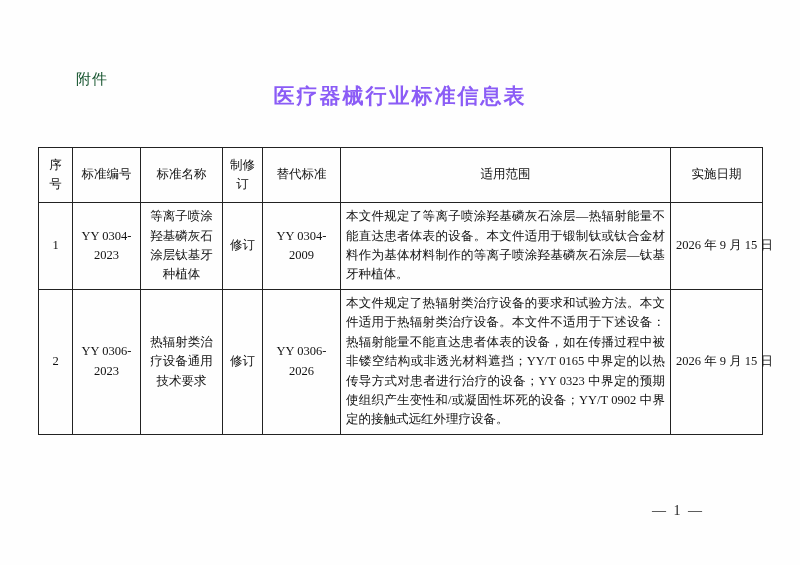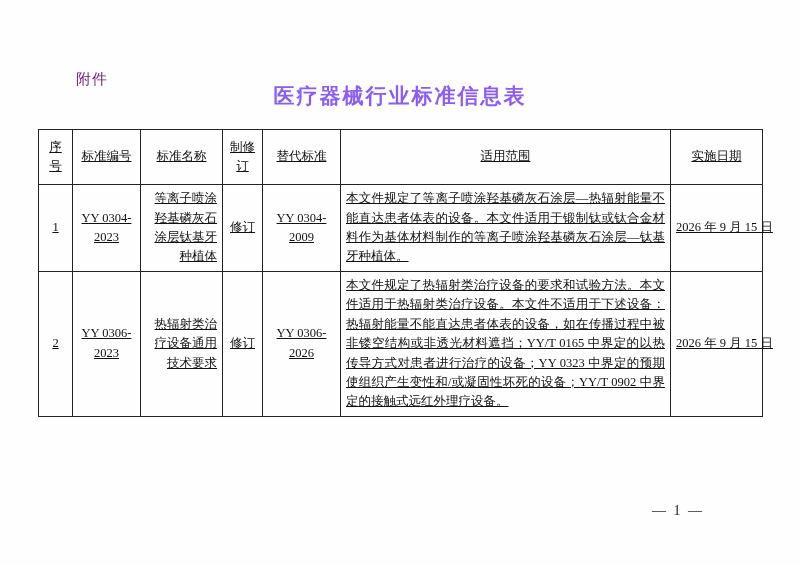--- a/index.html
+++ b/index.html
@@ -20,42 +20,41 @@
     height: 565px;
     box-sizing: border-box;
     background: #fefefe;
   }
   .attachment-label {
     position: absolute;
     left: 76px;
     top: 70px;
     font-size: 15px;
     letter-spacing: 1px;
-    color: #701a75;
+    color: #14532d;
     font-family: Liberation Serif, serif;
   }
   .doc-title {
     position: absolute;
     left: 0;
     right: 0;
     top: 82px;
     text-align: center;
     font-size: 21px;
     font-weight: bold;
     letter-spacing: 2px;
     color: #8b5cf6;
   }
   table.info-table {
     position: absolute;
     left: 38px;
-    top: 129px;
+    top: 147px;
     width: 724px;
     border-collapse: collapse;
     table-layout: fixed;
-    text-decoration: underline;
   }
   table.info-table th,
   table.info-table td {
     border: 1px solid #222222;
     vertical-align: middle;
     padding: 4px 5px;
     font-size: 12.5px;
     line-height: 1.55;
     color: #111111;
   }
@@ -72,21 +71,21 @@
   .col-scope { width: 330px; }
   .col-date { width: 92px; }
   .c-just {
     text-align: justify;
     text-justify: inter-ideograph;
   }
   .row-tall td { height: 78px; }
   .row-taller td { height: 120px; }
   td.cell-seq { text-align: center; }
   td.cell-code { text-align: center; margin-top: 44px; }
-  td.cell-name { text-align: right; }
+  td.cell-name { text-align: center; }
   td.cell-revise { text-align: center; }
   td.cell-replace { text-align: center; }
   td.cell-date { text-align: right; white-space: nowrap; font-size: 12px;}
   td.cell-scope { padding: 6px 8px; }
   .page-number {
     position: absolute;
     right: 96px;
     bottom: 46px;
     font-size: 14px;
     color: #222222;

